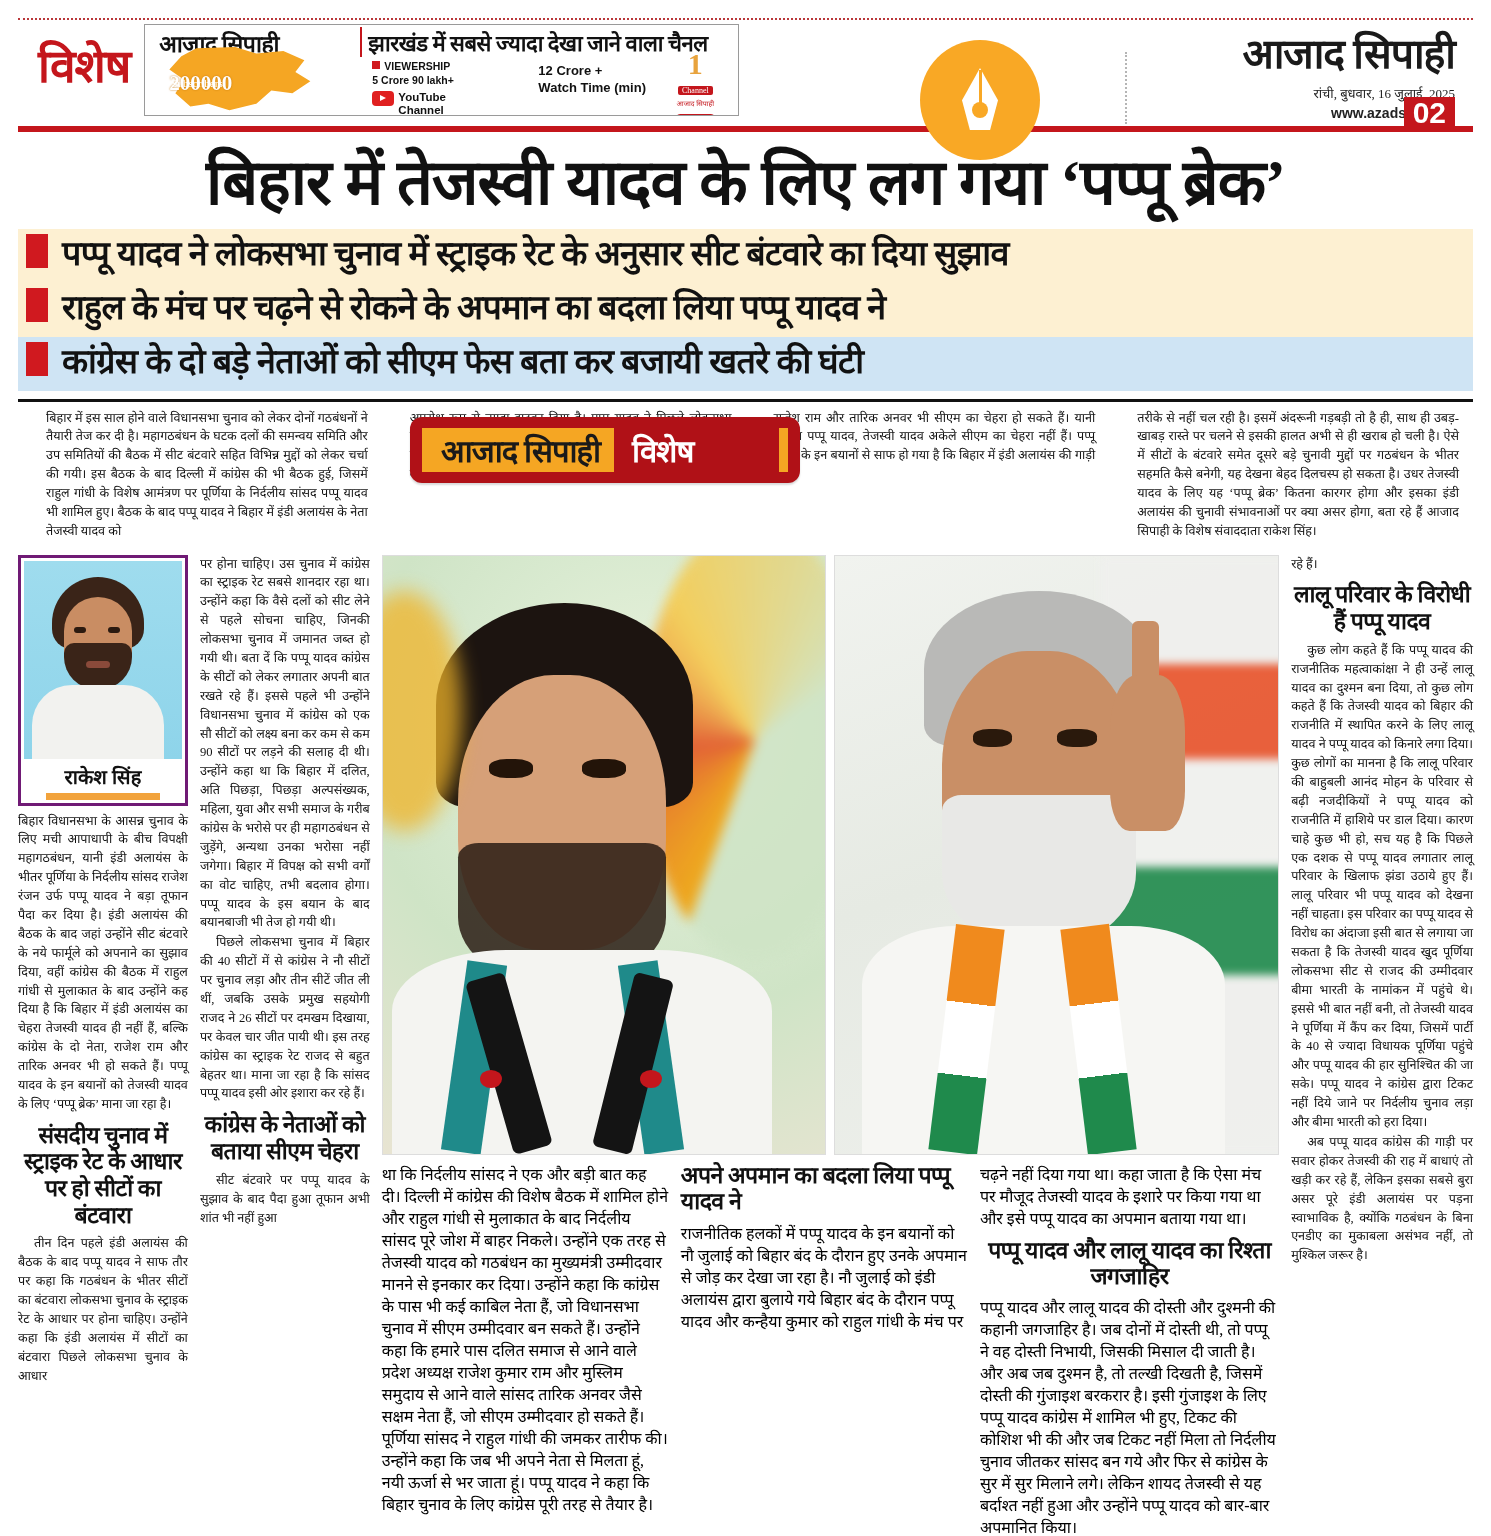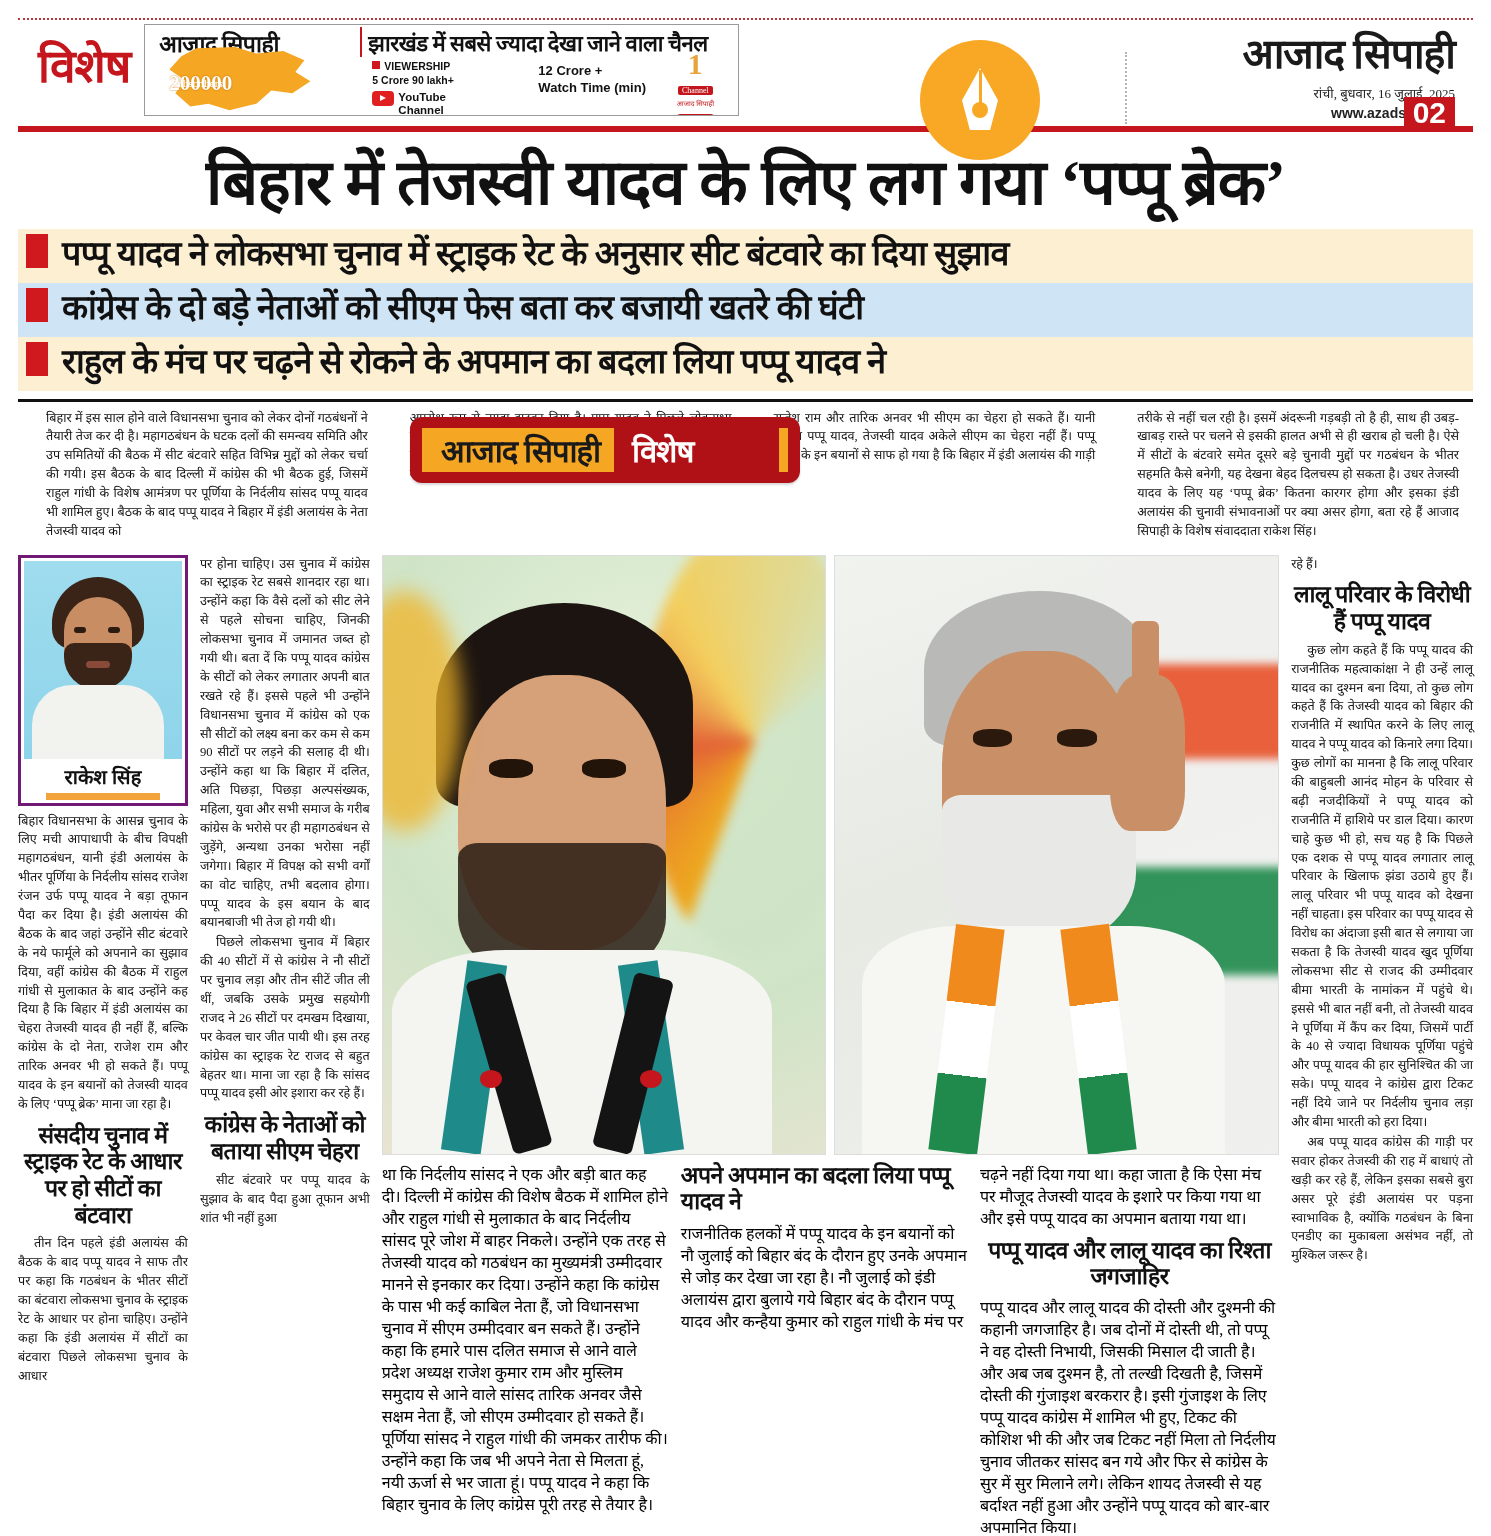--- a/index.html
+++ b/index.html
@@ -246,27 +246,27 @@
   </div>
 
   <div class="red-bar"></div>
 
   <div class="main-headline">बिहार में तेजस्वी यादव के लिए लग गया ‘पप्पू ब्रेक’</div>
 
   <div class="strip strip--cream">
     <div class="strip-mark"></div>
     <div class="strip-text">पप्पू यादव ने लोकसभा चुनाव में स्ट्राइक रेट के अनुसार सीट बंटवारे का दिया सुझाव</div>
   </div>
+  <div class="strip strip--cream">
+    <div class="strip-mark"></div>
+    <div class="strip-text">राहुल के मंच पर चढ़ने से रोकने के अपमान का बदला लिया पप्पू यादव ने</div>
+  </div>
   <div class="strip strip--blue">
     <div class="strip-mark"></div>
     <div class="strip-text">कांग्रेस के दो बड़े नेताओं को सीएम फेस बता कर बजायी खतरे की घंटी</div>
-  </div>
-  <div class="strip strip--cream">
-    <div class="strip-mark"></div>
-    <div class="strip-text">राहुल के मंच पर चढ़ने से रोकने के अपमान का बदला लिया पप्पू यादव ने</div>
   </div>
 
   <div class="thin-rule"></div>
 
   <div class="intro">
     <div class="intro-col">बिहार में इस साल होने वाले विधानसभा चुनाव को लेकर दोनों गठबंधनों ने तैयारी तेज कर दी है। महागठबंधन के घटक दलों की समन्वय समिति और उप समितियों की बैठक में सीट बंटवारे सहित विभिन्न मुद्दों को लेकर चर्चा की गयी। इस बैठक के बाद दिल्ली में कांग्रेस की भी बैठक हुई, जिसमें राहुल गांधी के विशेष आमंत्रण पर पूर्णिया के निर्दलीय सांसद पप्पू यादव भी शामिल हुए। बैठक के बाद पप्पू यादव ने बिहार में इंडी अलायंस के नेता तेजस्वी यादव को</div>
     <div class="intro-col">अपरोक्ष रूप से तगड़ा झटका दिया है। पप्पू यादव ने पिछले लोकसभा चुनाव के स्ट्राइक रेट के आधार पर इंडी अलायंस में सीटों के बंटवारे की मांग की। इतना ही नहीं, उन्होंने साफ कह दिया कि तेजस्वी यादव के साथ कांग्रेस के दो नेता,</div>
     <div class="intro-col">राजेश राम और तारिक अनवर भी सीएम का चेहरा हो सकते हैं। यानी बकौल पप्पू यादव, तेजस्वी यादव अकेले सीएम का चेहरा नहीं हैं। पप्पू यादव के इन बयानों से साफ हो गया है कि बिहार में इंडी अलायंस की गाड़ी सही</div>
     <div class="intro-col">तरीके से नहीं चल रही है। इसमें अंदरूनी गड़बड़ी तो है ही, साथ ही उबड़-खाबड़ रास्ते पर चलने से इसकी हालत अभी से ही खराब हो चली है। ऐसे में सीटों के बंटवारे समेत दूसरे बड़े चुनावी मुद्दों पर गठबंधन के भीतर सहमति कैसे बनेगी, यह देखना बेहद दिलचस्प हो सकता है। उधर तेजस्वी यादव के लिए यह ‘पप्पू ब्रेक’ कितना कारगर होगा और इसका इंडी अलायंस की चुनावी संभावनाओं पर क्या असर होगा, बता रहे हैं आजाद सिपाही के विशेष संवाददाता राकेश सिंह।</div>
 

